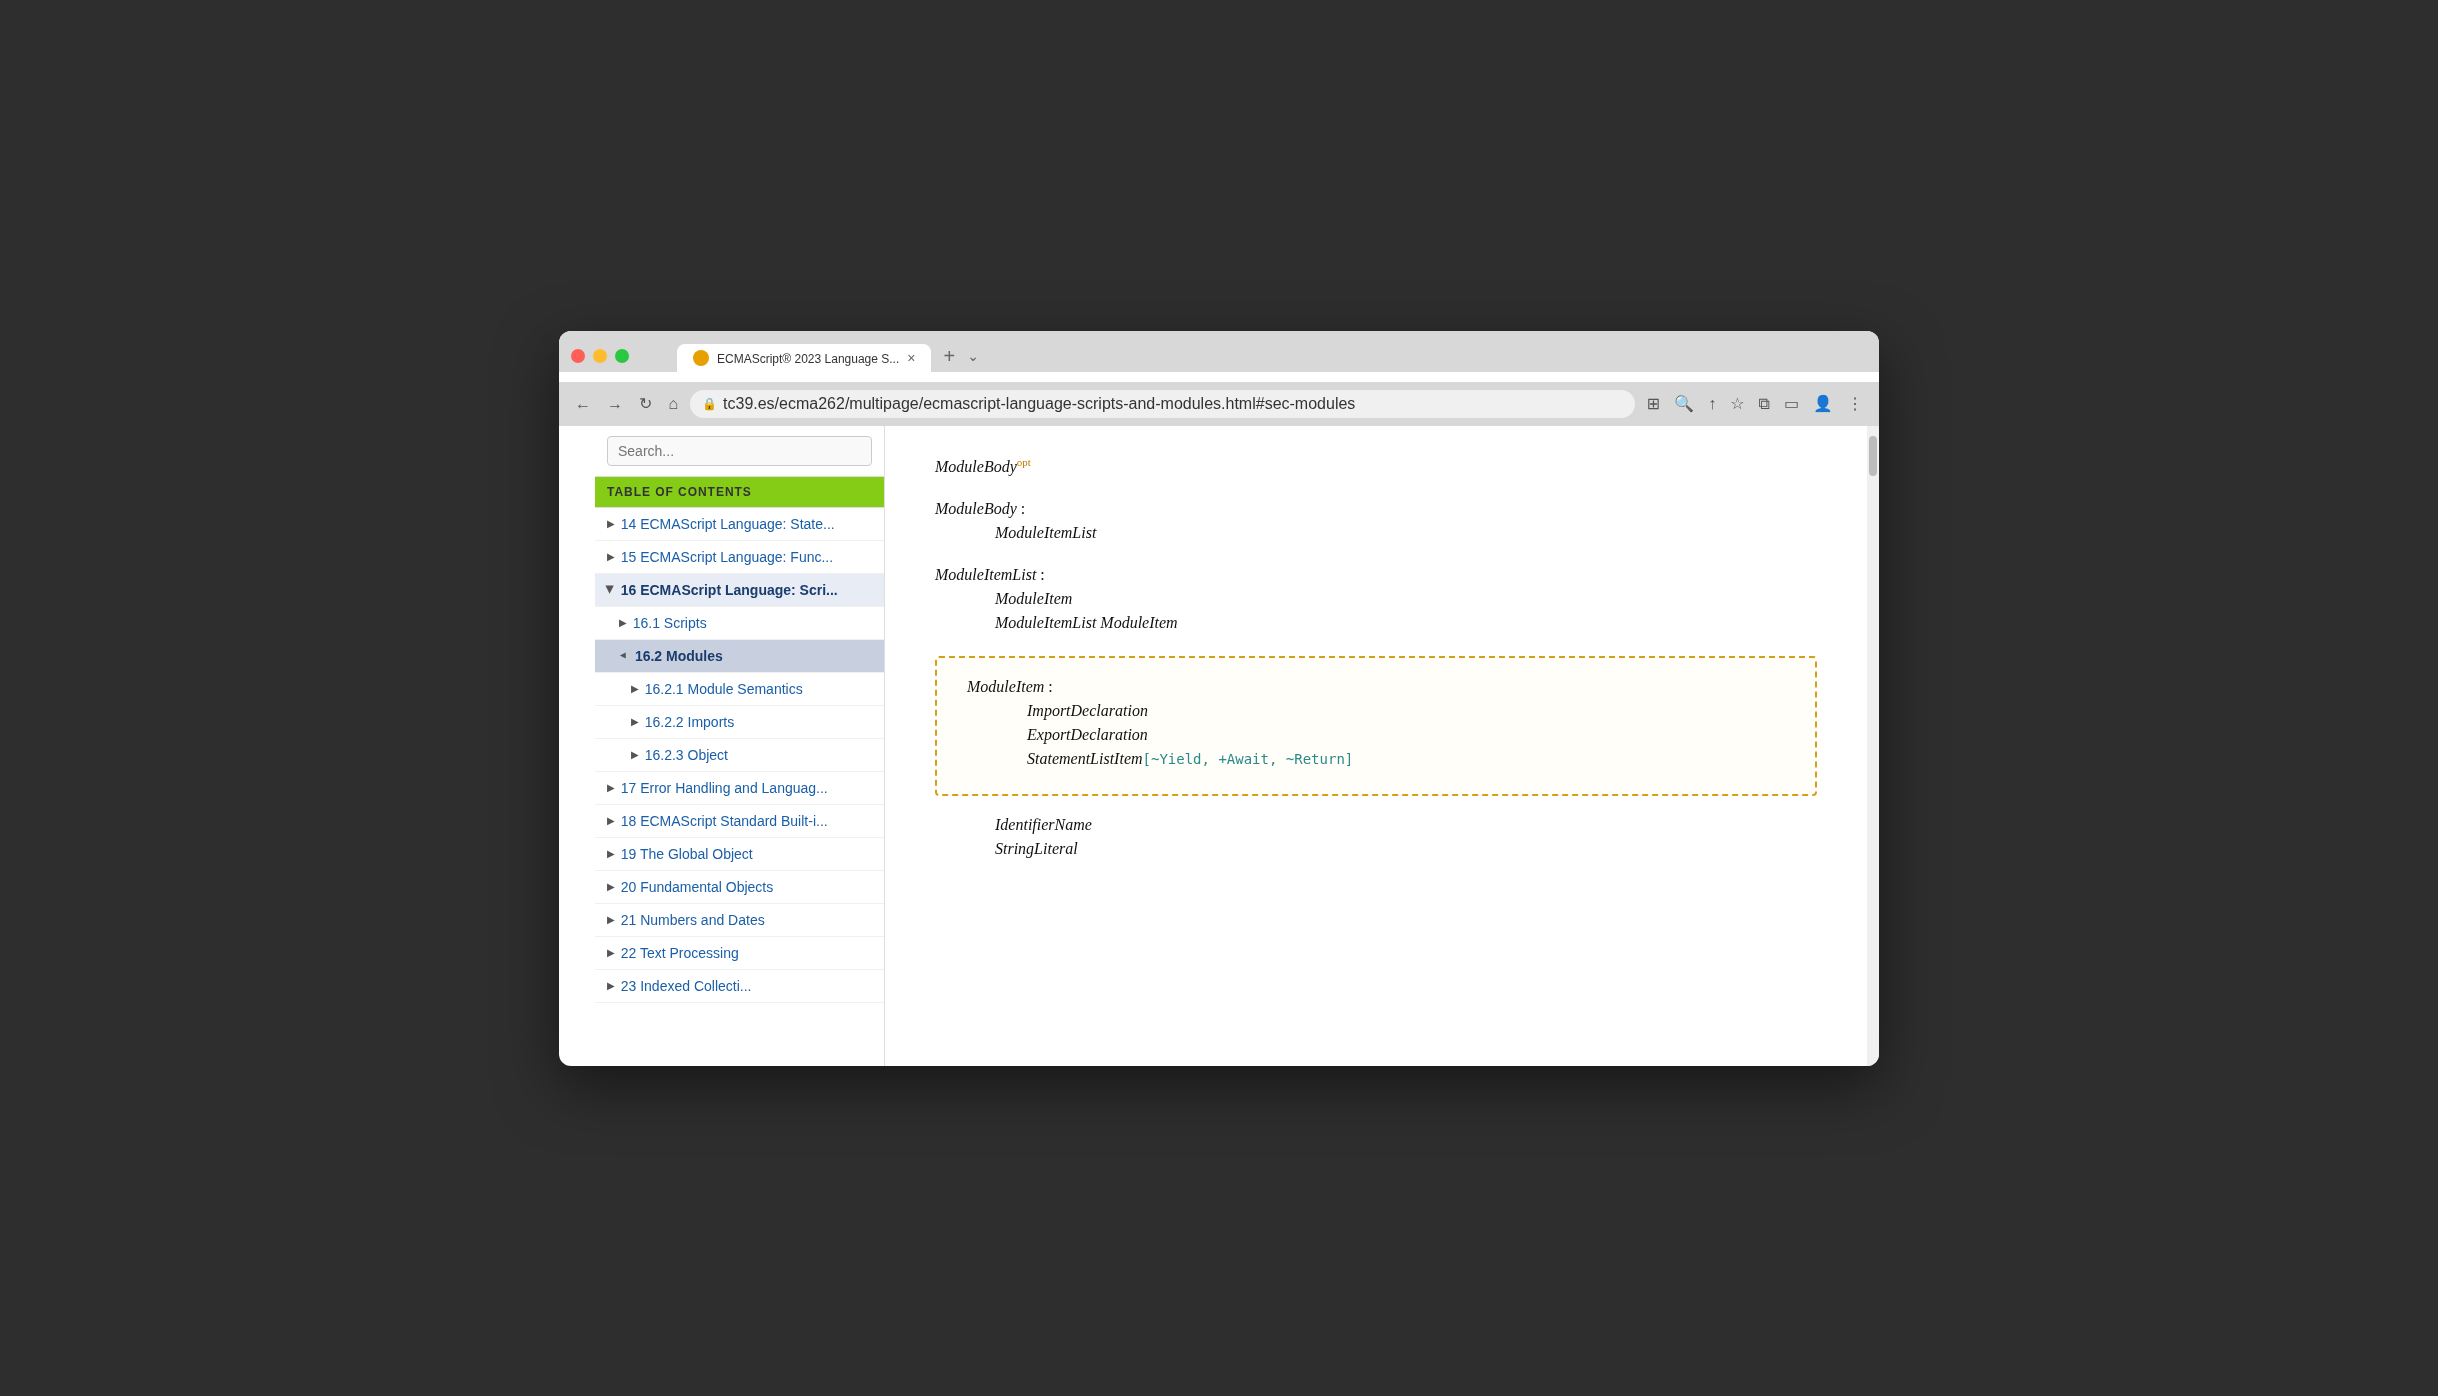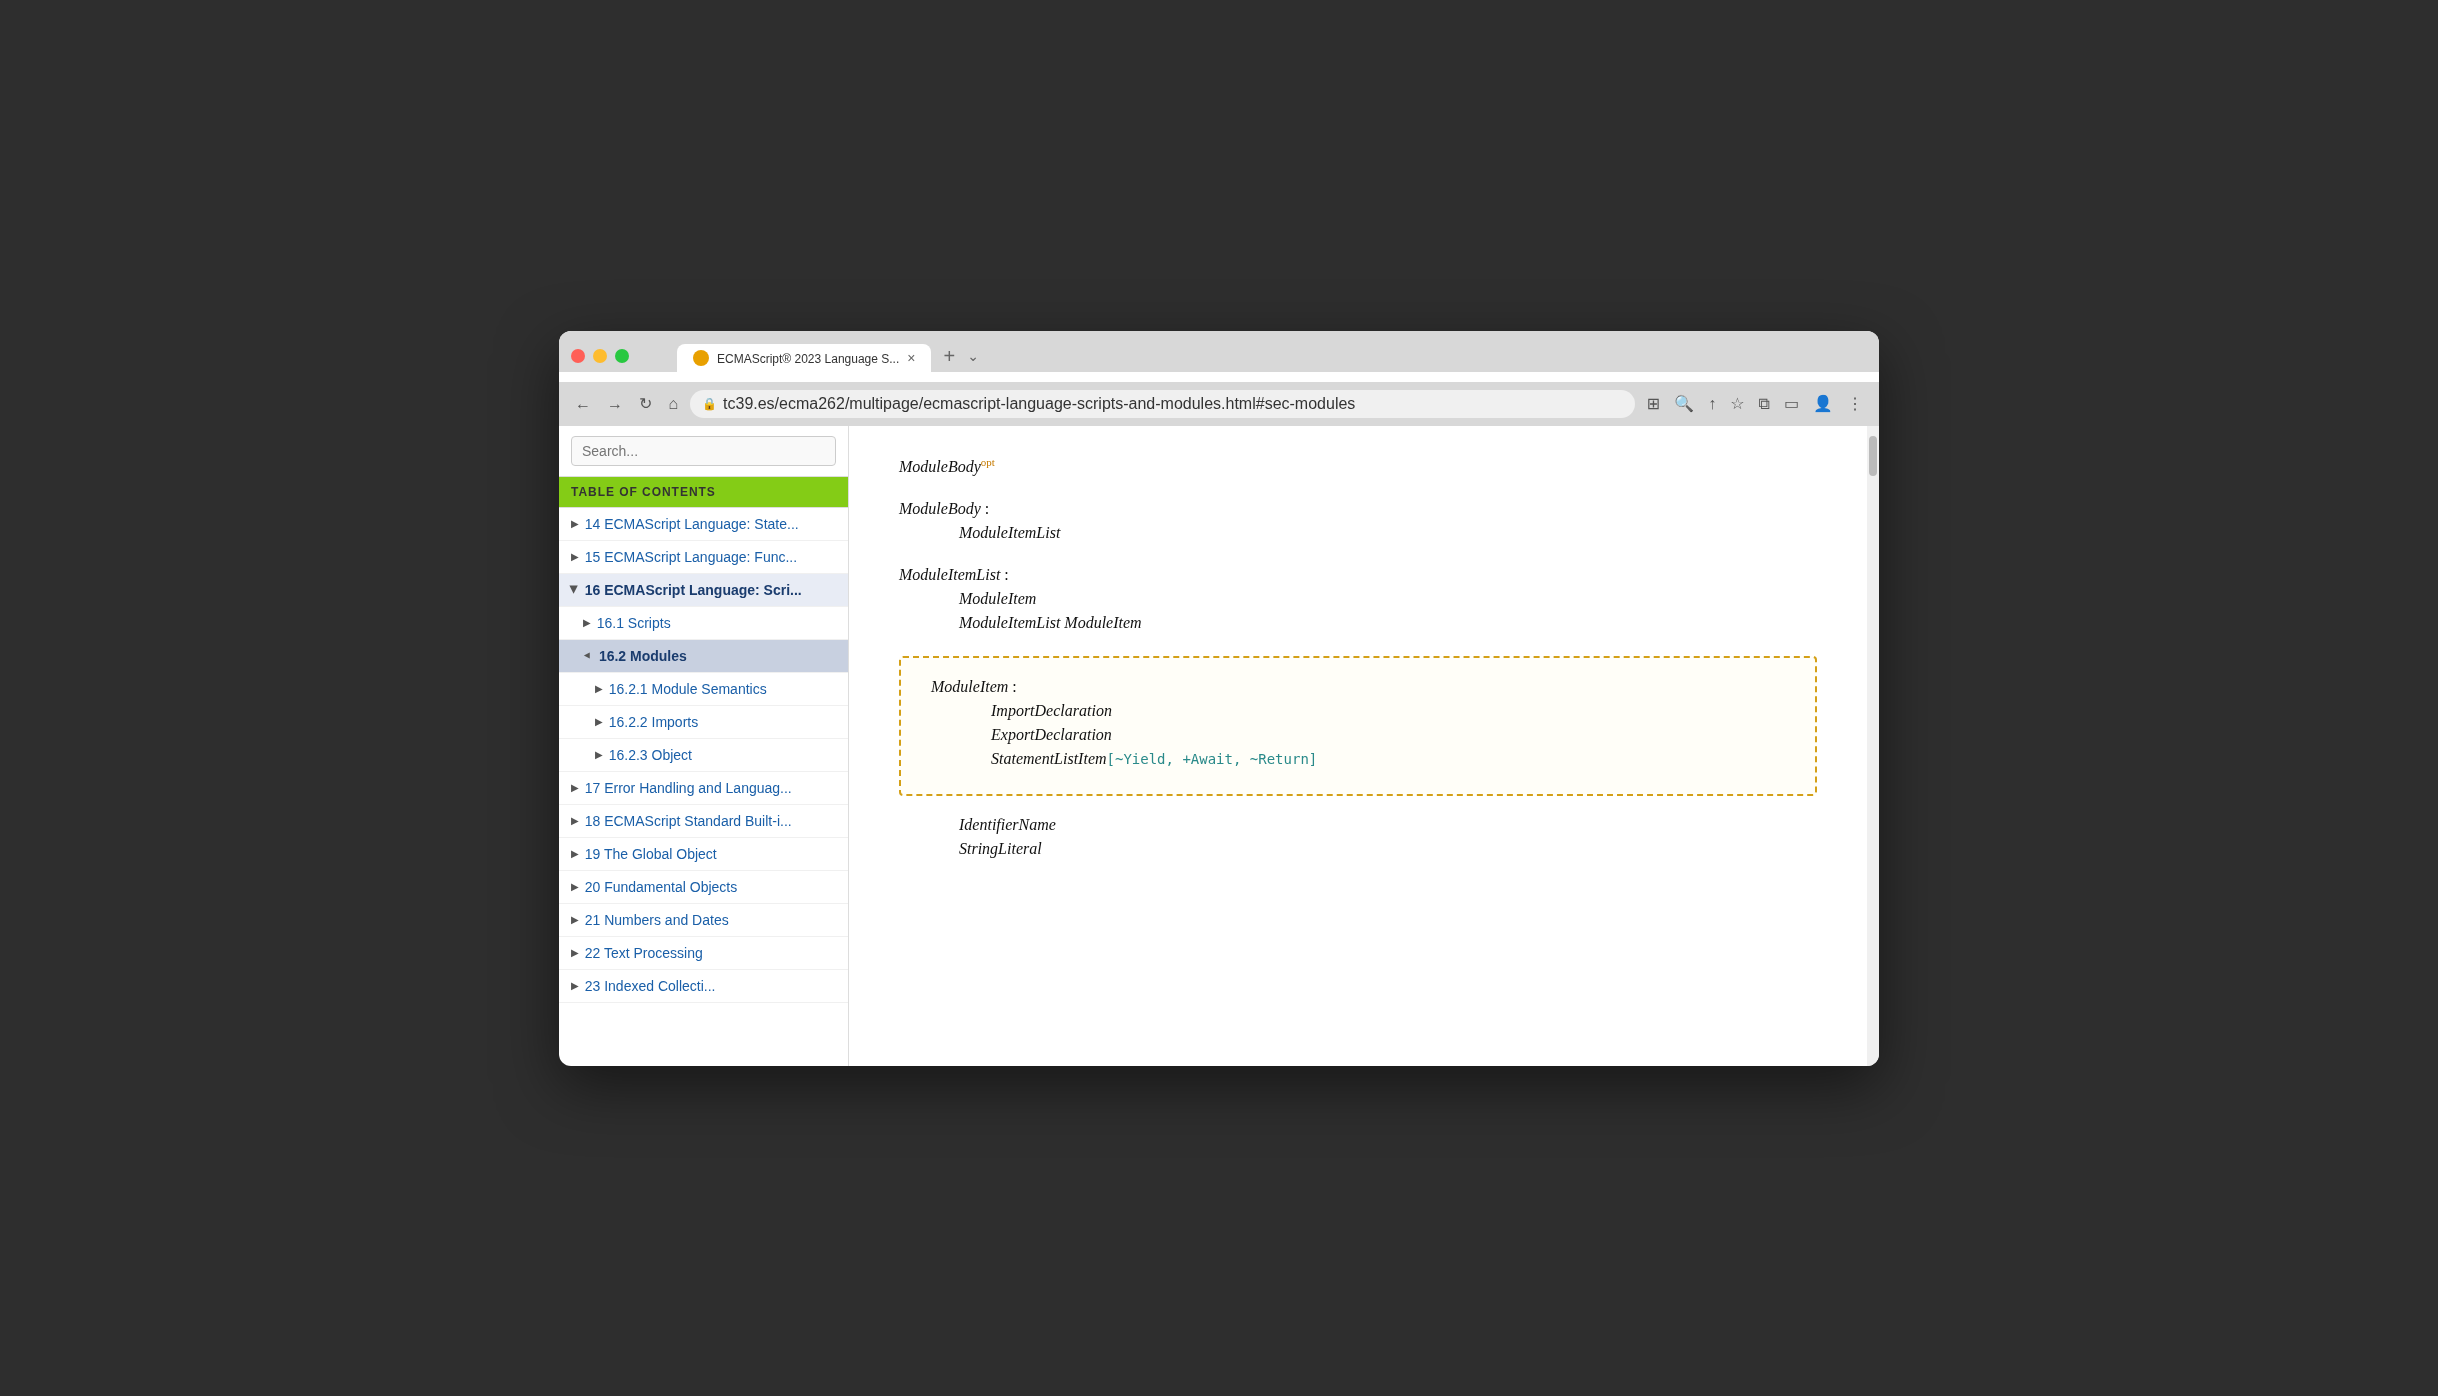--- a/index.html
+++ b/index.html
@@ -152,20 +152,21 @@
       font-size: 16px;
       color: #555;
       cursor: pointer;
       padding: 4px;
     }
 
     
     .browser-content {
       display: flex;
       height: 640px;
+      padding-left: 36px;
     }
 
     
     .sidebar {
       width: 290px;
       min-width: 290px;
       border-right: 1px solid #ddd;
       display: flex;
       flex-direction: column;
       overflow: hidden;

